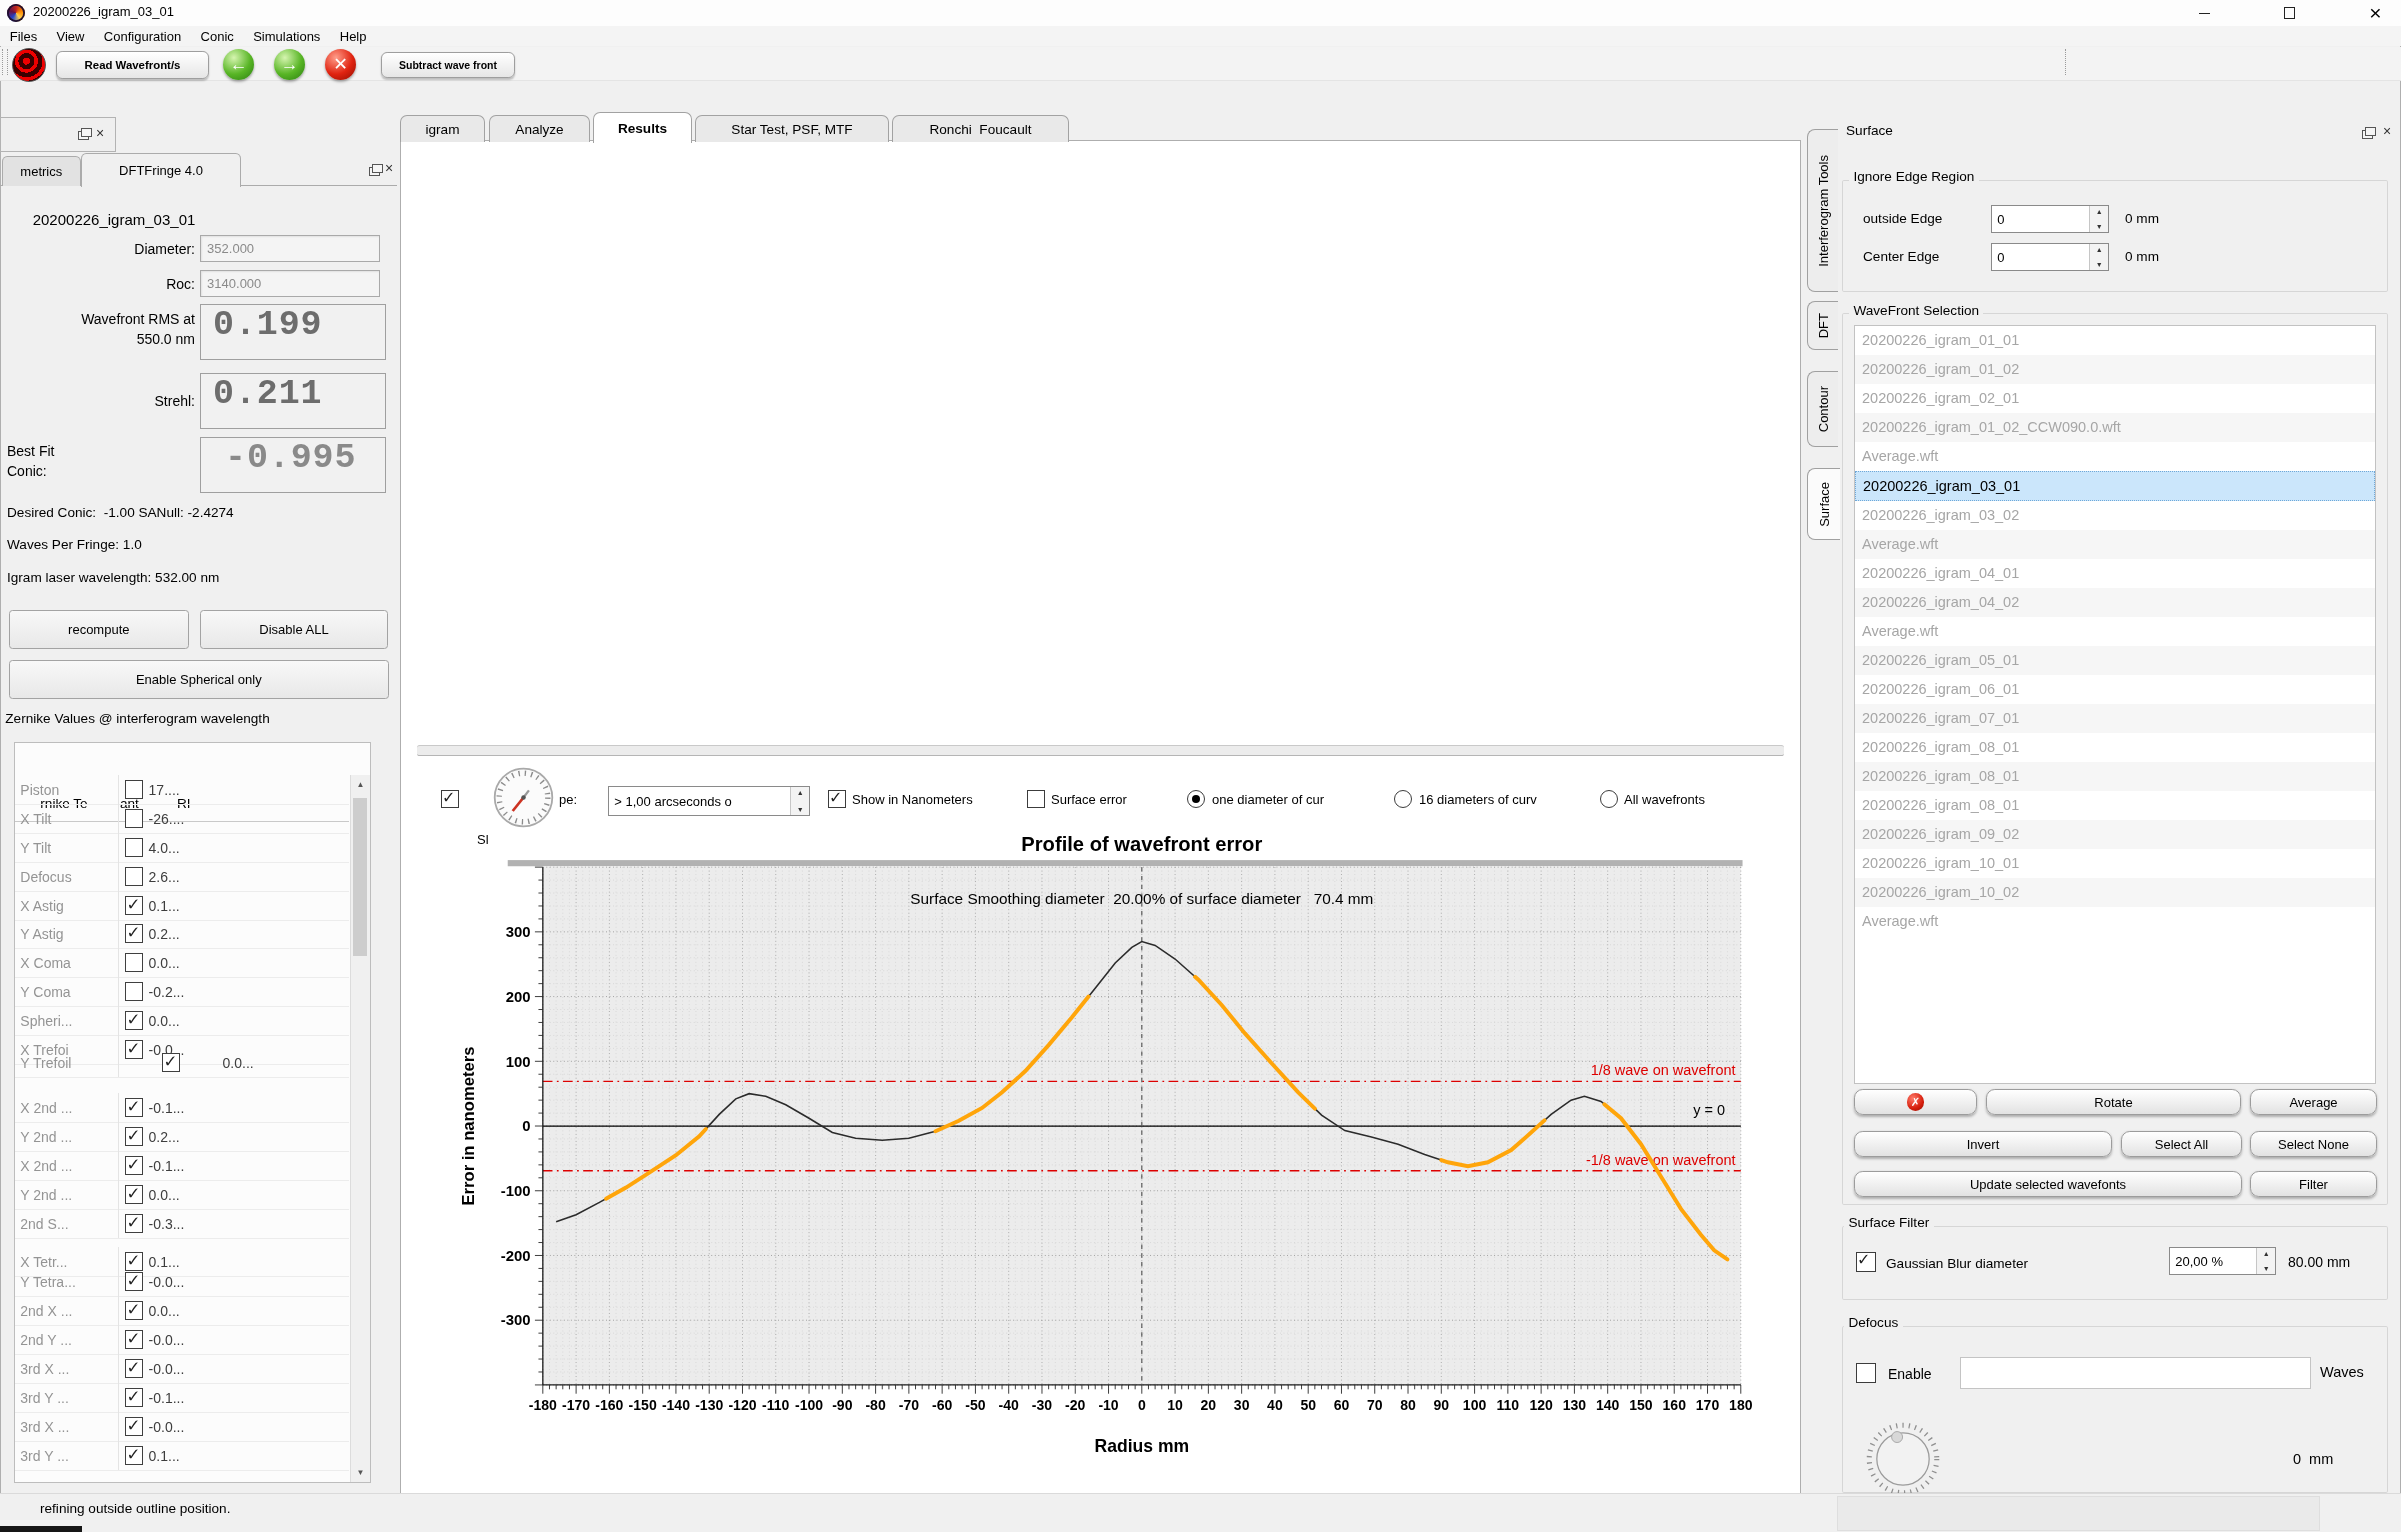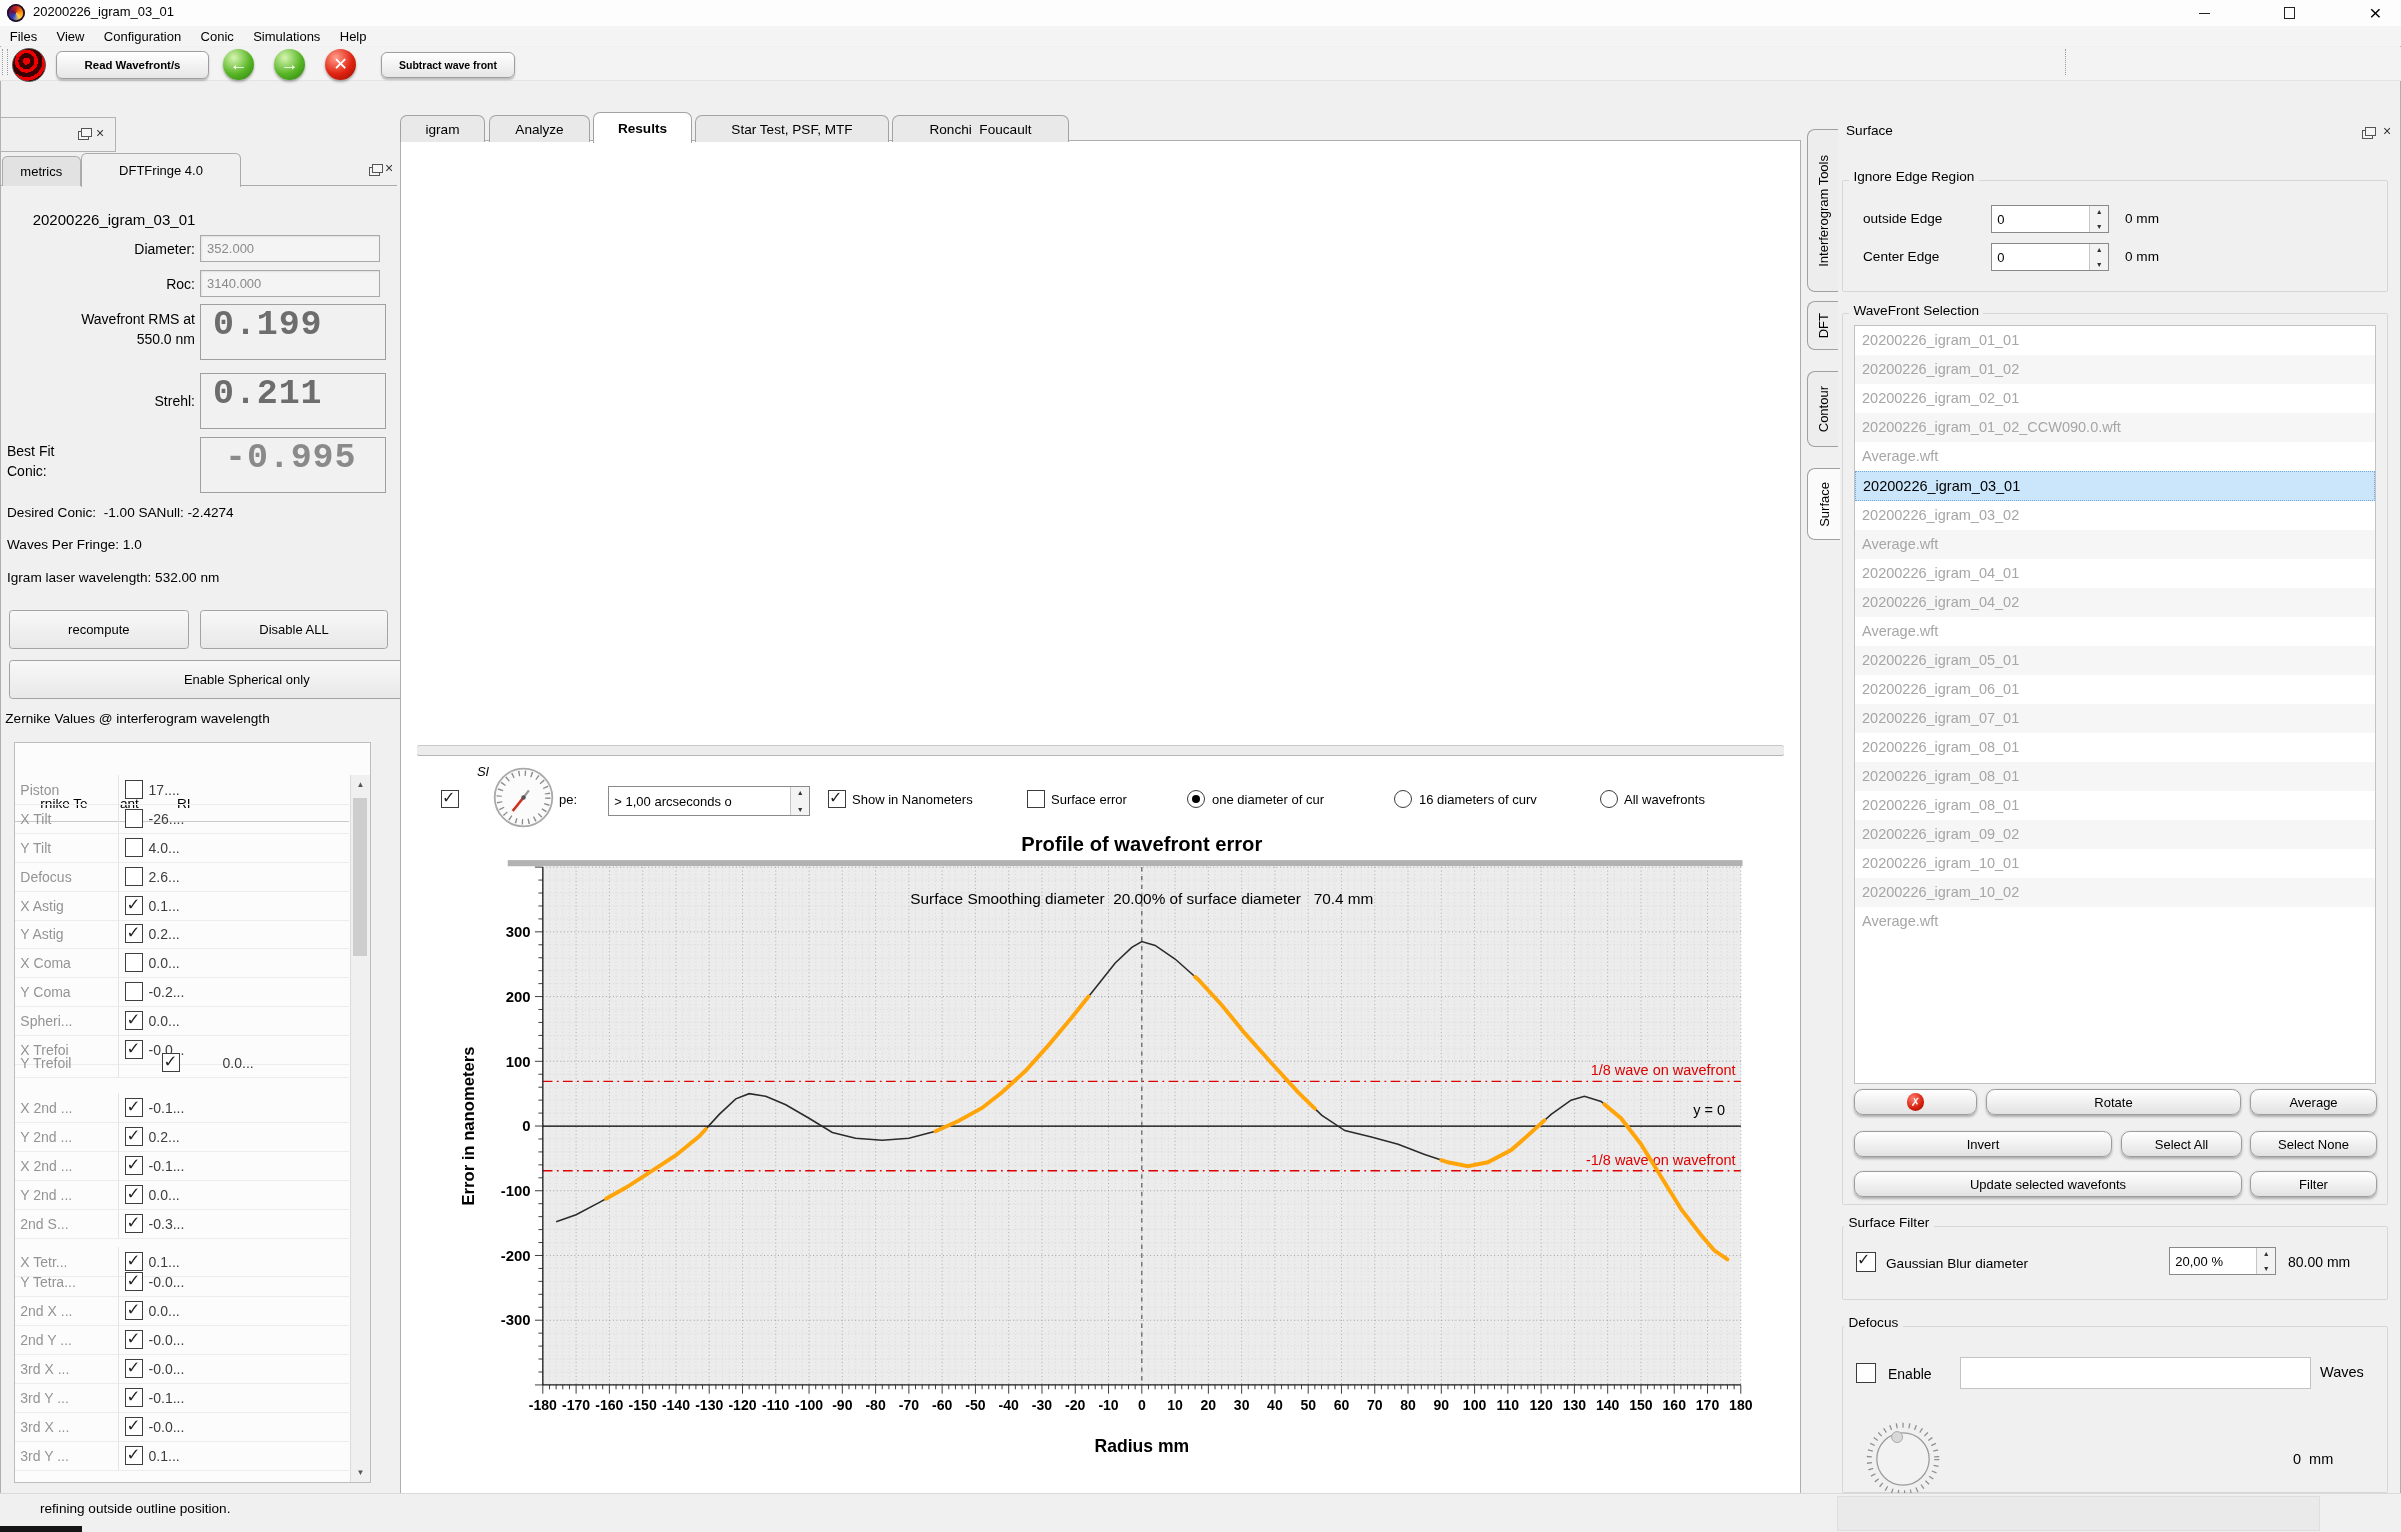--- a/index.html
+++ b/index.html
@@ -184,21 +184,21 @@
   <div class="bigbox" style="left:200px;top:437px;width:172px;height:54px;">
     <span class="bigval" style="color:#8a8a8a;margin-left:12px;">-0.995</span>
   </div>
 
   <div class="llab" style="left:7px;top:505px;white-space:pre;">Desired Conic:  -1.00 SANull: -2.4274</div>
   <div class="llab" style="left:7px;top:537px;">Waves Per Fringe: 1.0</div>
   <div class="llab" style="left:7px;top:570px;">Igram laser wavelength: 532.00 nm</div>
 
   <div class="btnflat" style="left:8.8px;top:610px;width:178px;height:37px;">recompute</div>
   <div class="btnflat" style="left:200px;top:610px;width:186px;height:37px;">Disable ALL</div>
-  <div class="btnflat" style="left:8.8px;top:660px;width:378px;height:37px;padding-left:48px;">Enable Spherical only</div>
+  <div class="btnflat" style="left:8.8px;top:660px;width:378px;height:37px;">Enable Spherical only</div>
 
   <div class="llab" style="left:5.3px;top:711px;">Zernike Values @ interferogram wavelength</div>
 
   <div class="ztable">
     <div class="zhead">
       <span style="position:absolute;left:0;top:7px;width:98px;text-align:center;">rnike Te</span>
       <span style="position:absolute;left:105px;top:7px;">ant</span>
       <span style="position:absolute;left:162px;top:7px;">RI</span>
     </div>
     <div id="zernike-body">
@@ -333,21 +333,21 @@
   <div class="content-frame"></div>
   <div class="tab" style="left:400px;top:115px;width:83px;height:26px;">igram</div>
   <div class="tab" style="left:489px;top:115px;width:99px;height:26px;">Analyze</div>
   <div class="tab active" style="left:593px;top:112px;width:97px;height:30px;">Results</div>
   <div class="tab" style="left:695px;top:115px;width:192px;height:26px;">Star Test, PSF, MTF</div>
   <div class="tab" style="left:892px;top:115px;width:175px;height:26px;white-space:pre;">Ronchi  Foucault</div>
 
   <div class="splitter"></div>
 
   <div class="cb checked" style="left:441px;top:790px;"></div>
-  <span class="ctl-lbl" style="left:477px;top:764px;font-style:italic;">Sl</span>
+  <span class="ctl-lbl" style="left:477px;top:832px;">Sl</span>
   <svg style="position:absolute;left:492px;top:766px;z-index:2;" width="63" height="63" viewBox="0 0 70 70">
     <circle cx="35" cy="35" r="32" fill="#fbfbfb" stroke="#a9a9a9" stroke-width="2"></circle>
     <circle cx="35" cy="35" r="27" fill="none" stroke="#8b8b8b" stroke-width="6" stroke-dasharray="1.5 5.6"></circle>
     <line x1="35" y1="35" x2="23" y2="50" stroke="#cc3322" stroke-width="3"></line>
     <line x1="35" y1="35" x2="41" y2="27" stroke="#9a9a9a" stroke-width="2.5"></line>
     <circle cx="35" cy="35" r="2.5" fill="#555"></circle>
   </svg>
   <span class="ctl-lbl" style="left:559px;top:792px;">pe:</span>
   <div class="spin" style="left:608px;top:786px;width:200px;height:28px;">
     <span class="sp-val">&gt; 1,00 arcseconds o</span>

